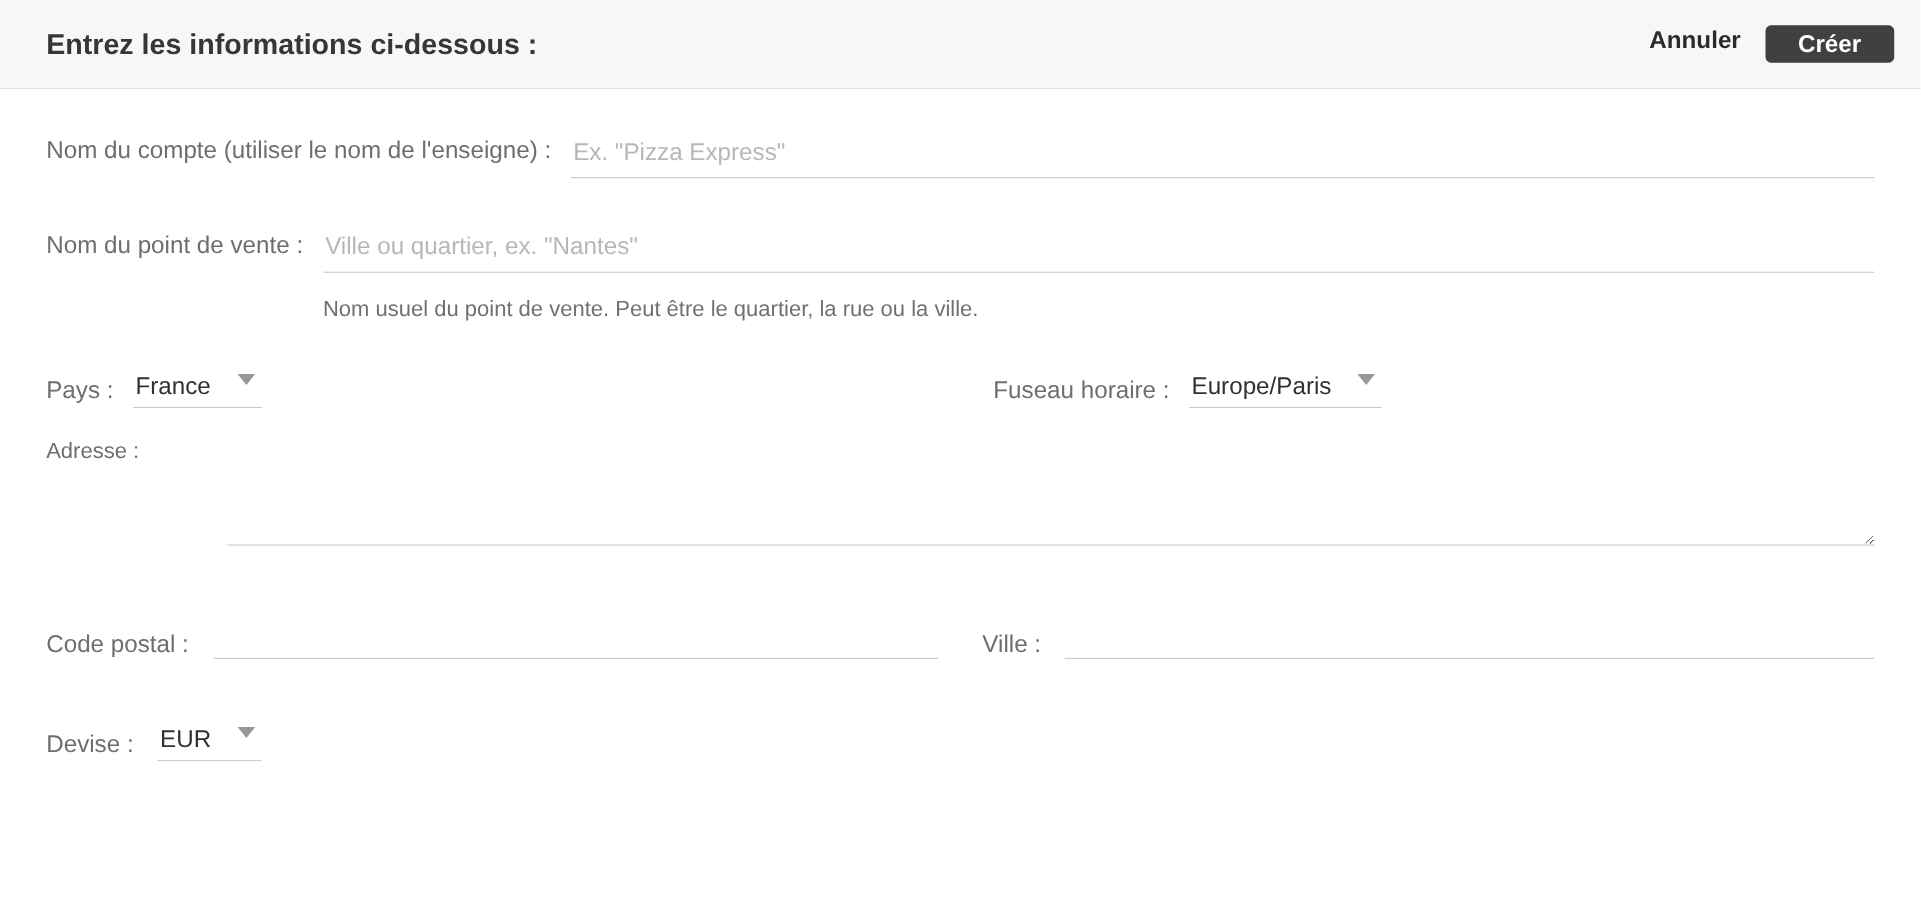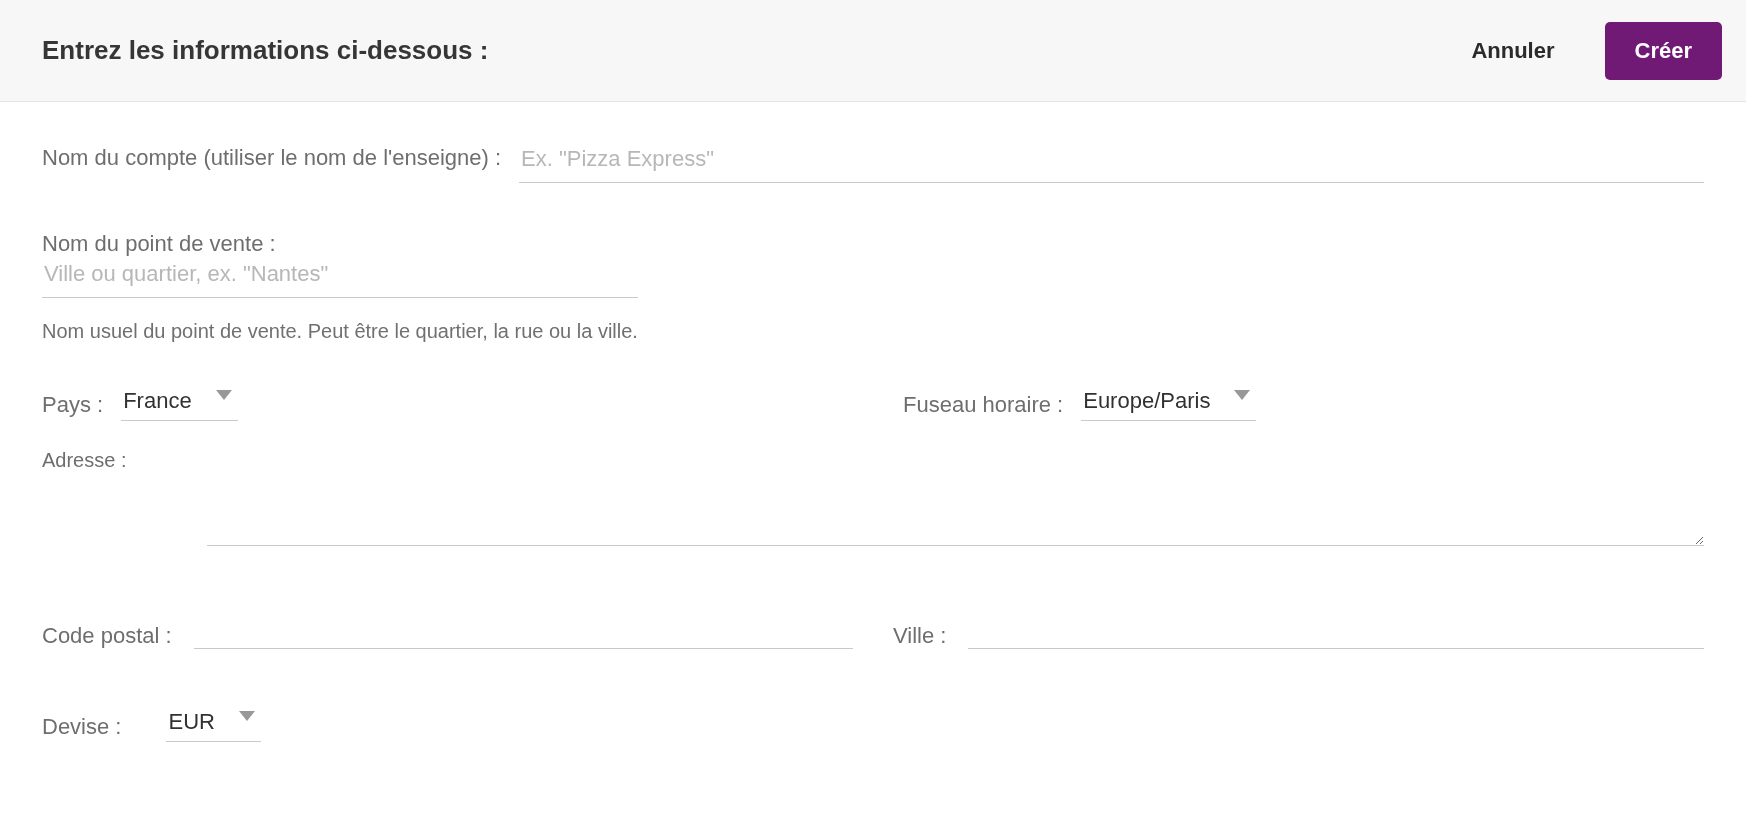--- a/index.html
+++ b/index.html
@@ -7,49 +7,49 @@
   body {
     font-family: "Segoe UI", "Helvetica Neue", Arial, sans-serif;
     color:#303030;
     width:1746px;
     font-size:22px;
     -webkit-font-smoothing:antialiased;
   }
 
   
   .header {
-    height: 102px;
+    height: 81px;
     background:#f7f7f7;
     border-bottom:1px solid #e5e5e5;
     display:flex;
     align-items:center;
     justify-content:space-between;
     padding: 0 24px 0 42px;
   }
   .page-title {
     font-size:26px;
     font-weight:700;
     color:#363636;
   }
-  .header-actions { display:flex; align-items:center; gap:44px; }
+  .header-actions { display:flex; align-items:flex-start; gap:16px; }
   .btn-text {
     font-weight:700;
     color:#2b2b2b;
     cursor:pointer;
     background:none;
     border:none;
     font-size:22px;
   }
   .btn-primary {
-    background:#701a75;
+    background:#404040;
     color:#fff;
     font-weight:700;
     border:none;
     border-radius:5px;
-    padding: 16px 30px;
+    padding: 4px 30px;
     font-size:22px;
     cursor:pointer;
   }
 
   
   .form { padding: 40px 42px 0; }
   .row { display:flex; align-items:flex-start; margin-bottom:45px; }
   .label {
     color:#6e6e6e;
     font-size:22px;
@@ -123,21 +123,21 @@
     background:transparent;
   }
 
   
   .pc-row { display:flex; gap:40px; margin-bottom:60px; }
   .pc { flex:1; display:flex; align-items:flex-end; }
   .pc .label { padding-right:22px; padding-top:0; }
   .pc .text-input { padding-bottom:6px; }
 
   
-  .cur-row { display:flex; align-items:center;gap:23px; }
+  .cur-row { display:flex; align-items:center; }
 </style>
 </head>
 <body>
 
 <div class="header">
   <div class="page-title">Entrez les informations ci-dessous :</div>
   <div class="header-actions">
     <button class="btn-text">Annuler</button>
     <button class="btn-primary">Créer</button>
   </div>
@@ -145,21 +145,21 @@
 
 <div class="form">
 
   <div class="row">
     <div class="label">Nom du compte (utiliser le nom de l'enseigne) :</div>
     <div class="field-col">
       <input class="text-input" placeholder="Ex. &quot;Pizza Express&quot;" style="">
     </div>
   </div>
 
-  <div class="row" style="flex-direction:column;">
+  <div class="row" style="">
     <div class="label">Nom du point de vente :</div>
     <div class="field-col">
       <input class="text-input" placeholder="Ville ou quartier, ex. &quot;Nantes&quot;" style="">
       <div class="help">Nom usuel du point de vente. Peut être le quartier, la rue ou la ville.</div>
     </div>
   </div>
 
   <div class="half-row">
     <div class="half">
       <div class="label">Pays :</div>

